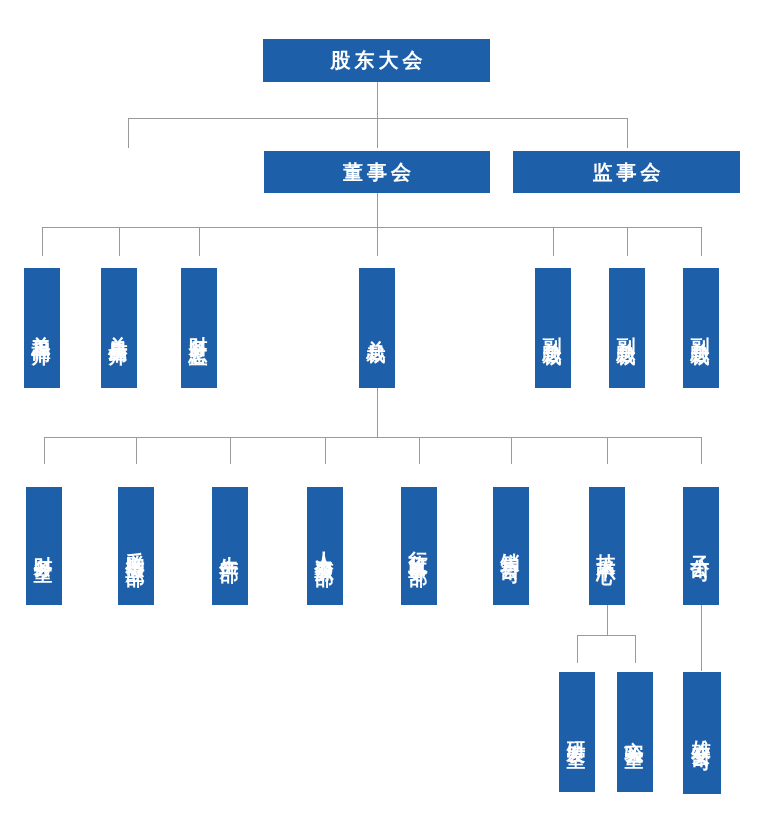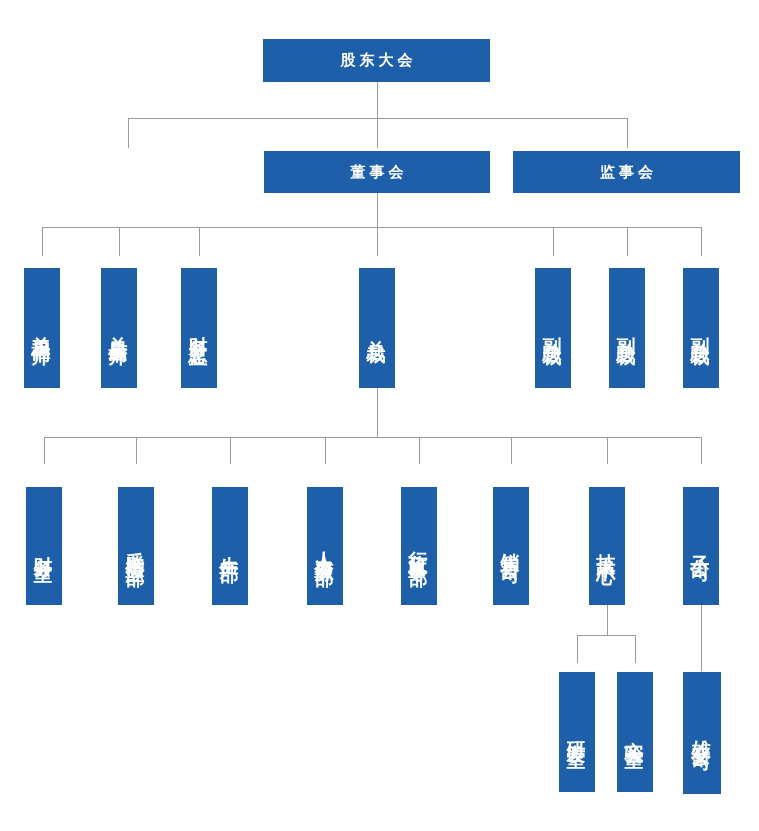--- a/index.html
+++ b/index.html
@@ -19,21 +19,21 @@
   .node{
     position:absolute;
     background:var(--node-fill);
     color:var(--node-text);
     font-weight:bold;
     display:flex;
     align-items:center;
     justify-content:center;
     box-sizing:border-box;
   }
-  .node.h{font-size:15px;letter-spacing:4px;text-indent:4px;white-space:nowrap;}
+  .node.h{font-size:20px;letter-spacing:4px;text-indent:4px;white-space:nowrap;}
   .node.v{
     font-size:19px;
     writing-mode:vertical-rl;
     text-orientation:upright;
     letter-spacing:4px;
     white-space:nowrap;
   }
   .line{position:absolute;background:var(--connector);}
   .line.v{width:1px;}
   .line.hl{height:1px;}

